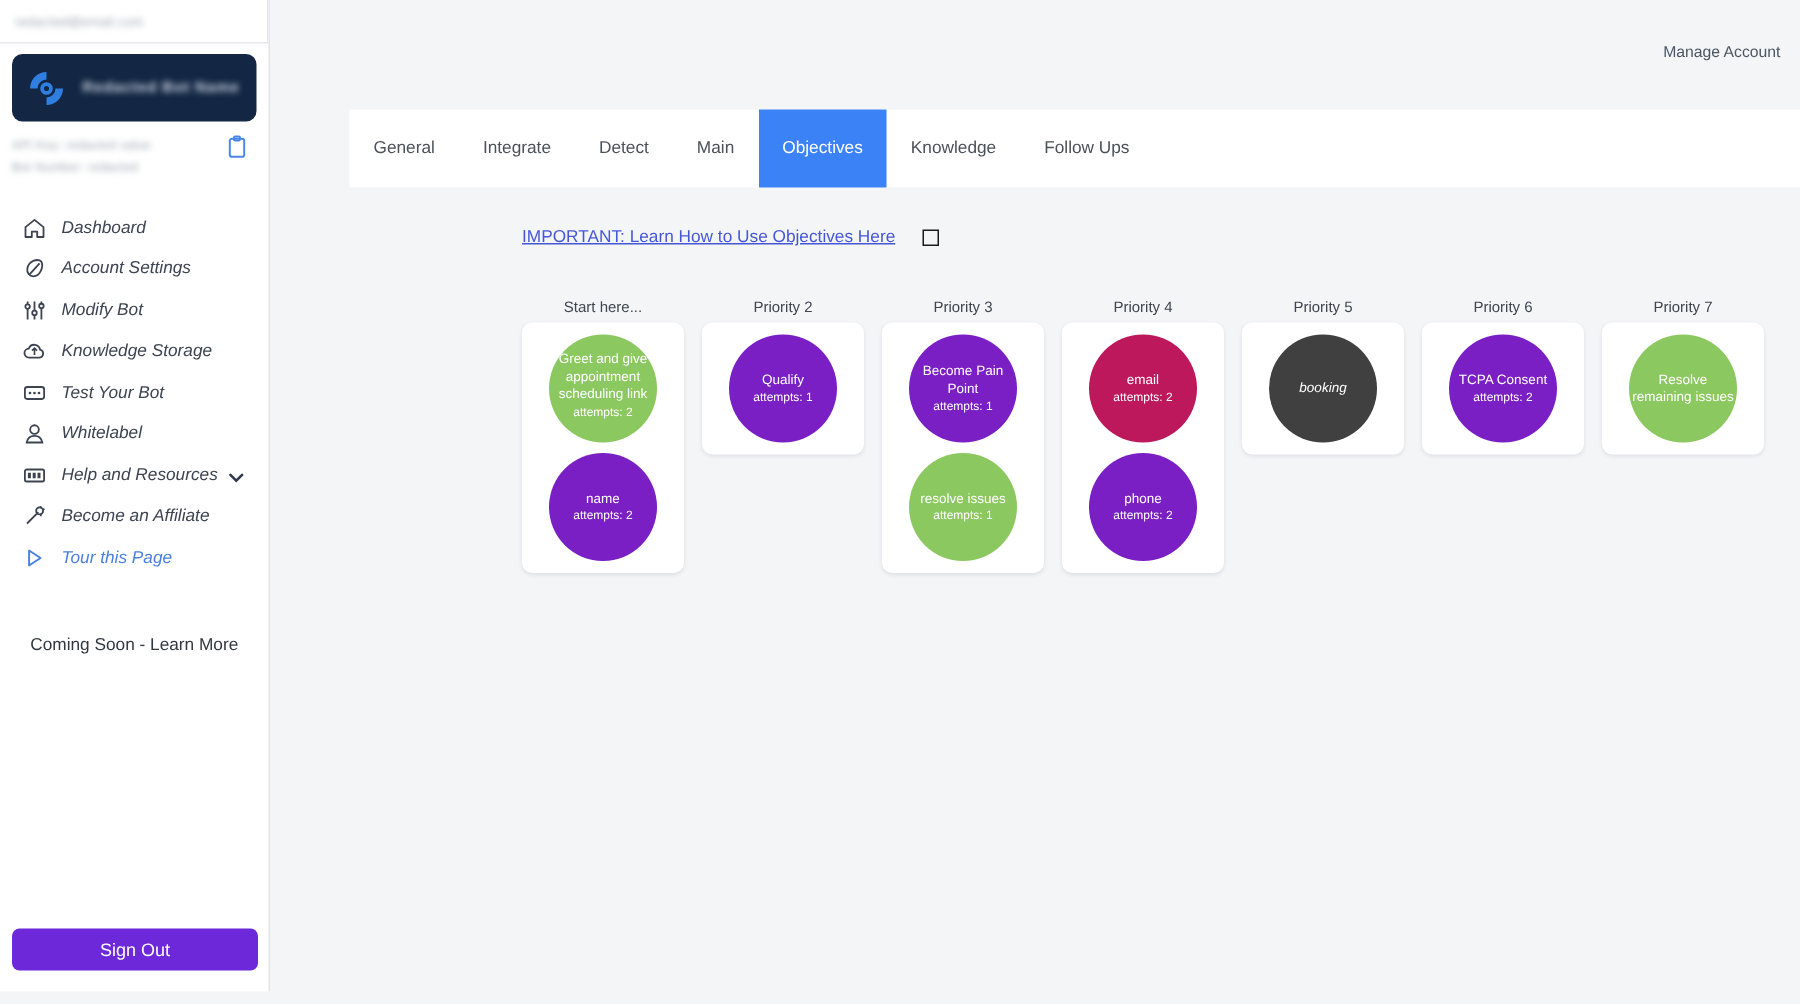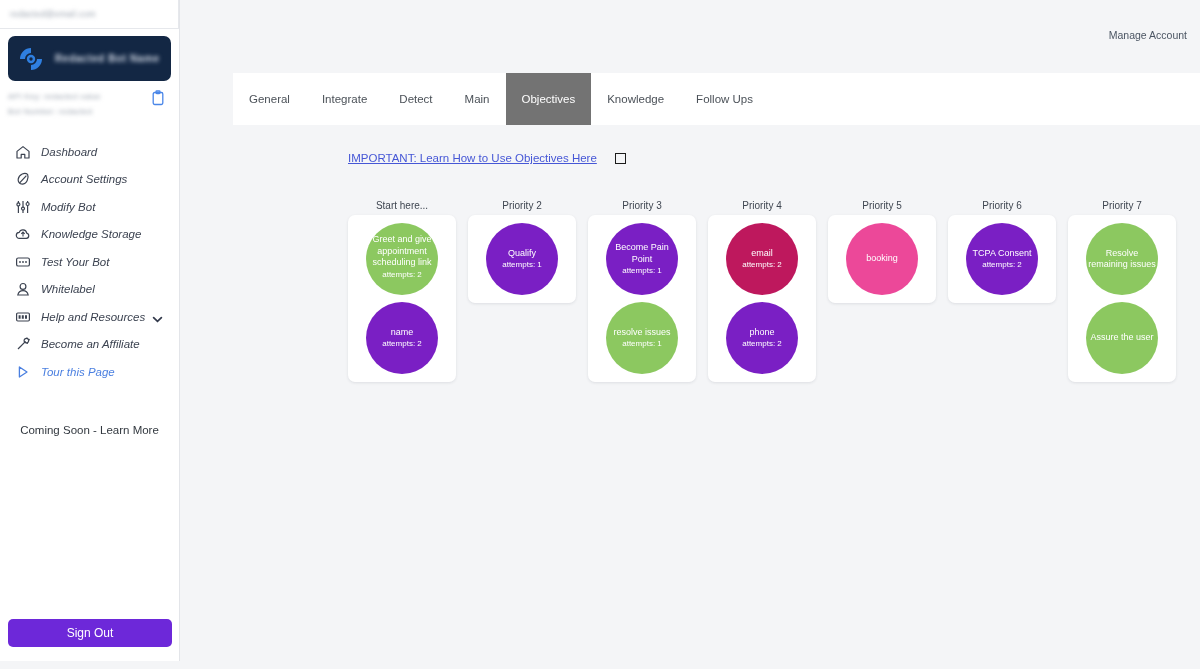--- a/index.html
+++ b/index.html
@@ -155,21 +155,21 @@
   }
   .tab {
     display: flex;
     align-items: center;
     padding: 0 16px;
     font-size: 11.5px;
     color: #4b5158;
     cursor: pointer;
     white-space: nowrap;
   }
-  .tab.active { background: #737373; color: #ffffff; }
+  .tab.active { background: #3b82f6; color: #ffffff; }
 
   .important-link {
     position: absolute;
     left: 168px; top: 152px;
     display: flex;
     align-items: center;
     gap: 18px;
     cursor: pointer;
   }
   .important-link .txt {
@@ -437,42 +437,39 @@
             </div>
             <div class="bubble" style="background: rgb(122, 31, 196);">
               <div class="b-title">phone</div>
               <div class="b-att">attempts: 2</div>
             </div>
           </div>
         </div>
         <div class="col">
           <div class="col-head">Priority 5</div>
           <div class="col-card">
-            <div class="bubble" style="background: #ec4899;">
+            <div class="bubble" style="background: #404040; font-style: italic;">
               <div class="b-title">booking</div>
             </div>
           </div>
         </div>
         <div class="col">
           <div class="col-head">Priority 6</div>
           <div class="col-card">
             <div class="bubble" style="background: rgb(122, 31, 196);">
               <div class="b-title">TCPA Consent</div>
               <div class="b-att">attempts: 2</div>
             </div>
           </div>
         </div>
         <div class="col">
           <div class="col-head">Priority 7</div>
           <div class="col-card">
             <div class="bubble" style="background: rgb(140, 200, 96);">
               <div class="b-title">Resolve remaining issues</div>
             </div>
-            <div class="bubble" style="background: rgb(140, 200, 96);">
-              <div class="b-title">Assure the user</div>
-            </div>
           </div>
         </div>
       </div>
 
   </div>
 
 </div>
 
 </body></html>

